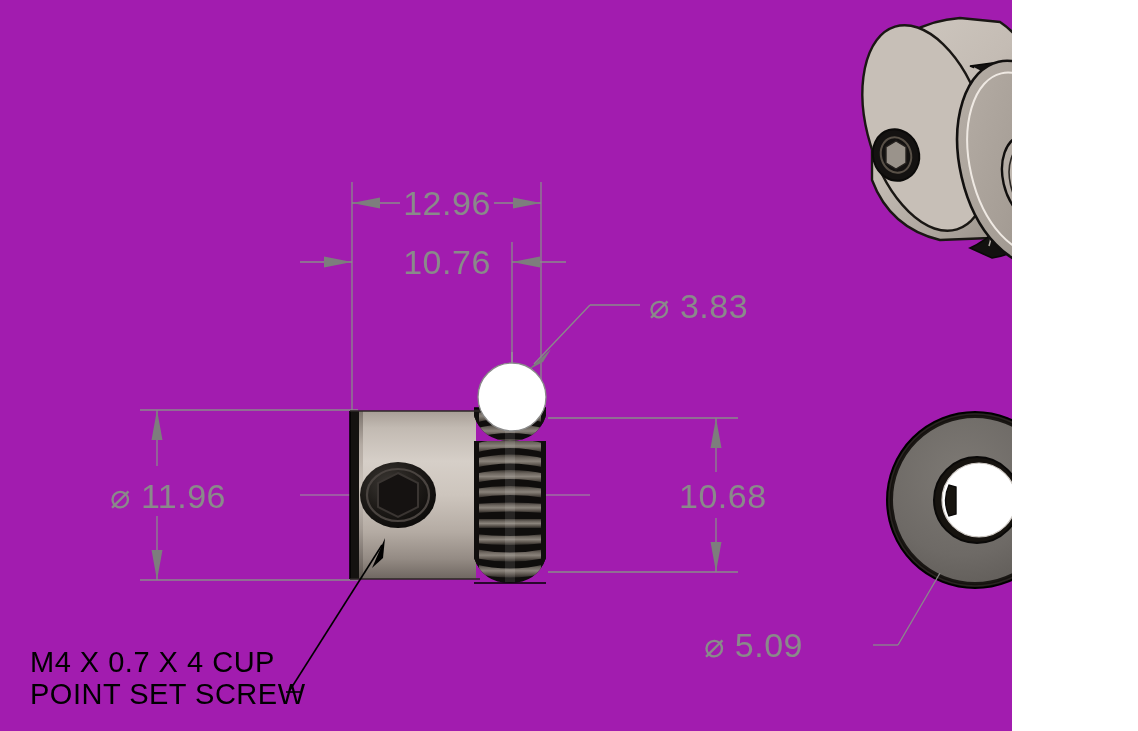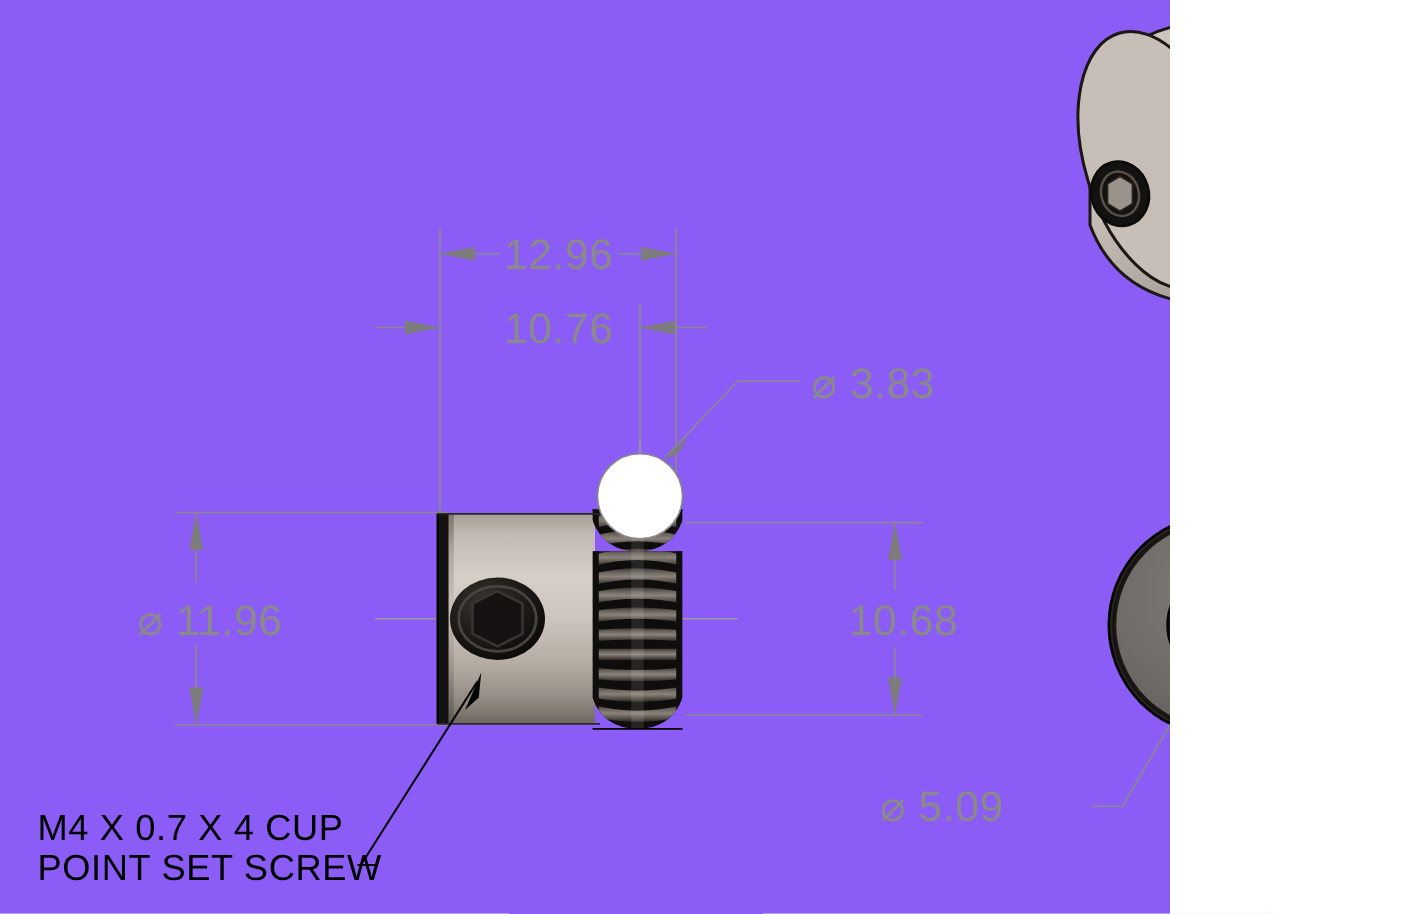--- a/index.html
+++ b/index.html
@@ -6,23 +6,23 @@
   html, body {
     margin: 0;
     padding: 0;
     background: #ffffff;
   }
   body {
     font-family: "Liberation Sans", sans-serif;
   }
   #drawing-canvas {
     position: relative;
-    width: 936px;
+    width: 1012px;
     height: 731px;
-    background: #8b5cf6;
+    background: #a21caf;
     overflow: hidden;
   }
   #drawing-svg {
     position: absolute;
     top: 0;
     left: 0;
     width: 1138px;
     height: 731px;
   }
   .dim-text {

